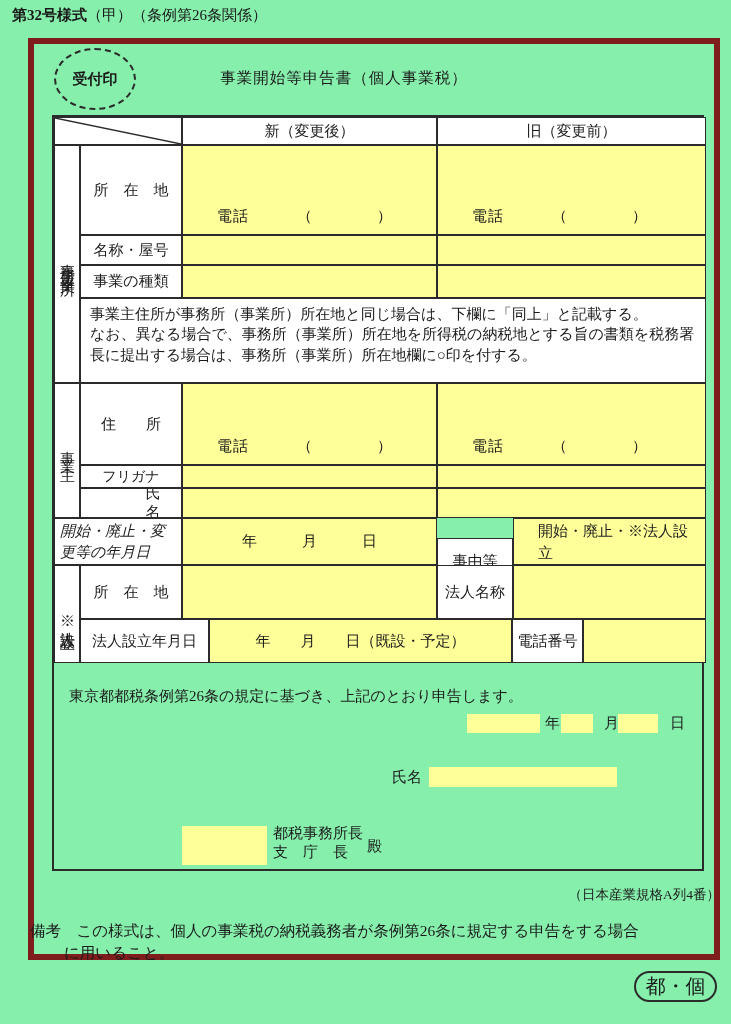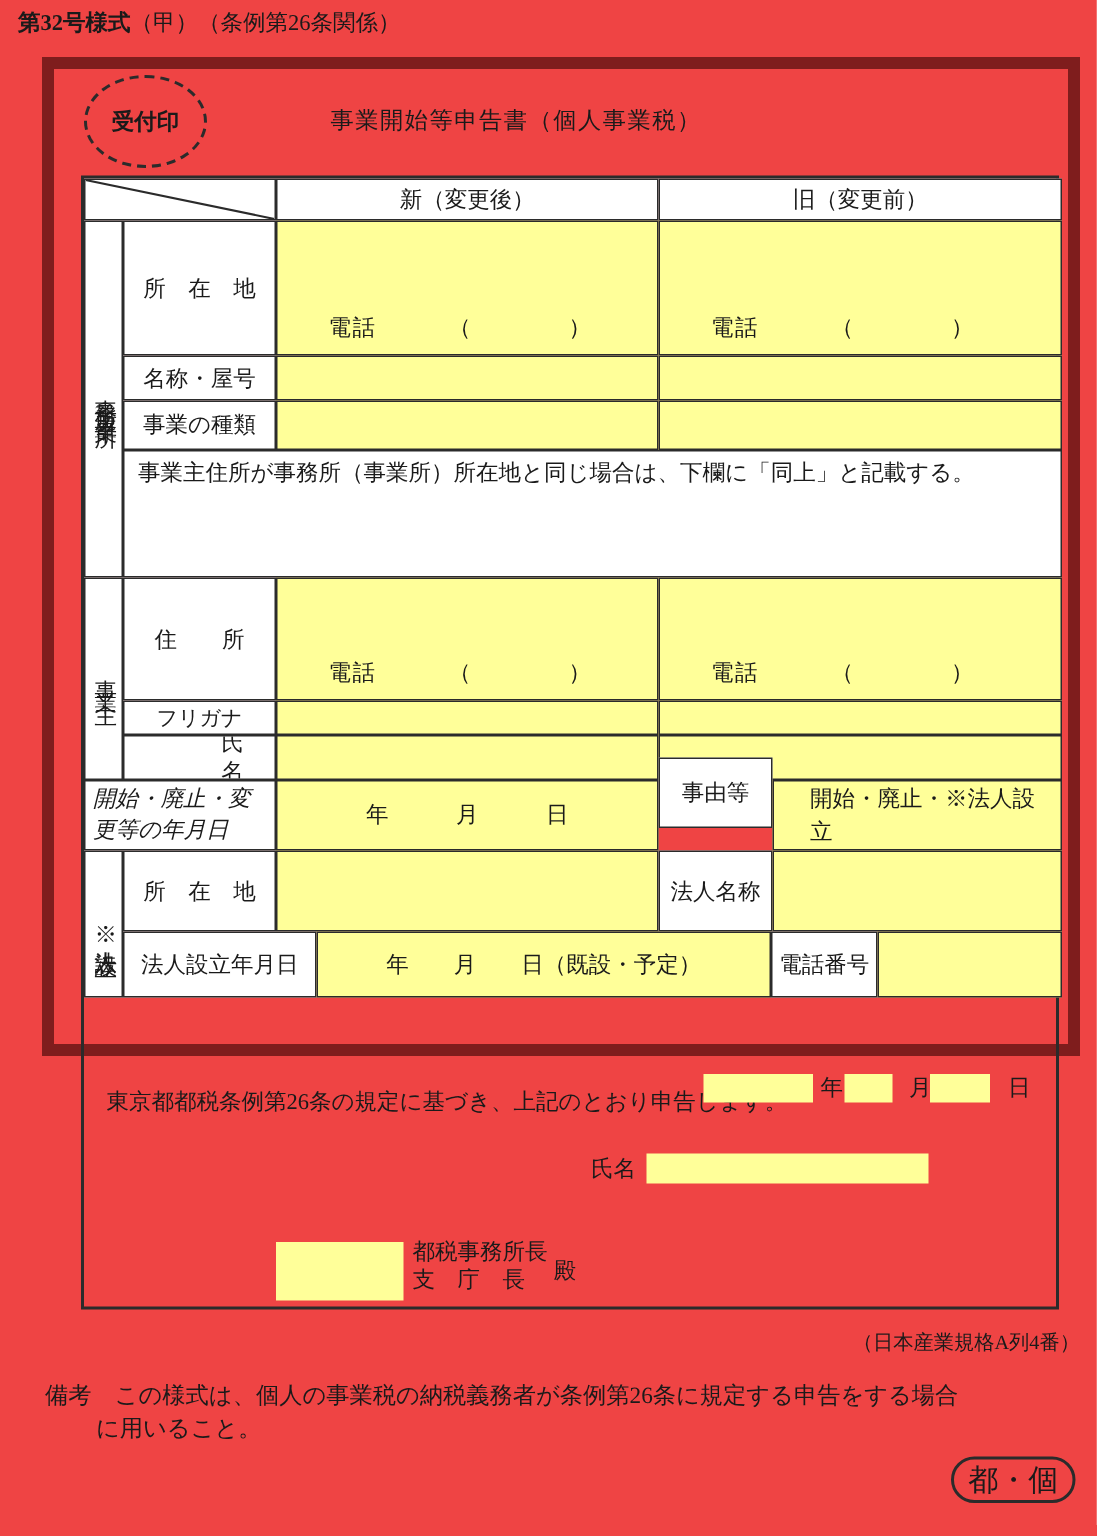--- a/index.html
+++ b/index.html
@@ -1,27 +1,27 @@
 <!DOCTYPE html>
 <html><head>
 <meta charset="utf-8">
 <style>
   * { margin:0; padding:0; box-sizing:border-box; }
   body {
     font-family: "Liberation Serif", "DejaVu Serif", serif;
     background:#ffffff; color:#1a1a1a;
     width:731px; height:1024px; position:relative;
   }
-  .page { position:relative; width:731px; height:1024px; background:#ef4444; overflow:hidden; }
+  .page { position:relative; width:731px; height:1024px; background:#86efac; overflow:hidden; }
 
   .form-number-line { position:absolute; left:12px; top:6px; font-size:15px; }
   .form-number-line b { font-weight:bold; }
 
-  .outer-box { position:absolute; left:28px; top:38px; width:692px; height:666px;
-    border:8px solid #7f1d1d; }
+  .outer-box { position:absolute; left:28px; top:38px; width:692px; height:922px;
+    border:6px solid #7f1d1d; }
 
   .stamp-circle { position:absolute; left:20px; top:4px; width:82px; height:62px;
     border:2px dashed #2b2b2b; border-radius:50%;
     display:flex; align-items:center; justify-content:center;
     font-size:15px; font-weight:bold; }
 
   .form-title { position:absolute; left:0; right:60px; top:24px; text-align:center;
     font-size:15.5px; letter-spacing:1px; }
 
   .inner-box { position:absolute; left:18px; top:71px; width:652px; height:756px;
@@ -94,20 +94,21 @@
       <div class="cell" style="left:26px;top:118px;width:102px;height:30px;">名称・屋号</div>
       <div class="cell yellow" style="left:128px;top:118px;width:255px;height:30px;"></div>
       <div class="cell yellow" style="left:383px;top:118px;width:269px;height:30px;"></div>
 
       <div class="cell" style="left:26px;top:148px;width:102px;height:33px;">事業の種類</div>
       <div class="cell yellow" style="left:128px;top:148px;width:255px;height:33px;"></div>
       <div class="cell yellow" style="left:383px;top:148px;width:269px;height:33px;"></div>
 
       <div class="cell note" style="left:26px;top:181px;width:626px;height:85px;">
         <div>事業主住所が事務所（事業所）所在地と同じ場合は、下欄に「同上」と記載する。</div>
+        <div>なお、異なる場合で、事務所（事業所）所在地を所得税の納税地とする旨の書類を税務署長に提出する場合は、事務所（事業所）所在地欄に○印を付する。</div>
       </div>
 
       <div class="cell vtext" style="left:0;top:266px;width:26px;height:135px;letter-spacing:8px;">事業主</div>
 
       <div class="cell" style="left:26px;top:266px;width:102px;height:82px;">住　　所</div>
       <div class="cell yellow" style="left:128px;top:266px;width:255px;height:82px;">
         <span class="phone-line">電話　　　（　　　　）</span>
       </div>
       <div class="cell yellow" style="left:383px;top:266px;width:269px;height:82px;">
         <span class="phone-line">電話　　　（　　　　）</span>
@@ -118,41 +119,41 @@
       <div class="cell yellow" style="left:383px;top:348px;width:269px;height:23px;"></div>
 
       <div class="cell" style="left:26px;top:371px;width:102px;height:30px;padding-left:44px;">氏　　名</div>
       <div class="cell yellow" style="left:128px;top:371px;width:255px;height:30px;"></div>
       <div class="cell yellow" style="left:383px;top:371px;width:269px;height:30px;"></div>
 
       <div class="cell left" style="left:0;top:401px;width:128px;height:47px;padding:2px 5px;line-height:1.35;">開始・廃止・変更等の年月日</div>
       <div class="cell yellow" style="left:128px;top:401px;width:255px;height:47px;">
         <span>年　　　月　　　日</span>
       </div>
-      <div class="cell" style="left:383px;top:386px;width:76px;height:47px;">事由等</div>
+      <div class="cell" style="left:383px;top:421px;width:76px;height:47px;">事由等</div>
       <div class="cell yellow twolines" style="left:459px;top:401px;width:193px;height:47px;padding-left:24px;">
         <div>開始・廃止・※法人設立</div>
         <div>その他(　　　　　　)</div>
       </div>
 
       <div class="cell vtext" style="left:0;top:448px;width:26px;height:98px;letter-spacing:1px;">※法人設立</div>
 
       <div class="cell" style="left:26px;top:448px;width:102px;height:54px;">所　在　地</div>
       <div class="cell yellow" style="left:128px;top:448px;width:255px;height:54px;"></div>
       <div class="cell" style="left:383px;top:448px;width:76px;height:54px;">法人名称</div>
       <div class="cell yellow" style="left:459px;top:448px;width:193px;height:54px;"></div>
 
       <div class="cell" style="left:26px;top:502px;width:129px;height:44px;">法人設立年月日</div>
       <div class="cell yellow" style="left:155px;top:502px;width:303px;height:44px;text-align:center;">
         <span>年　　月　　日（既設・予定）</span>
       </div>
       <div class="cell" style="left:458px;top:502px;width:71px;height:44px;">電話番号</div>
       <div class="cell yellow" style="left:529px;top:502px;width:123px;height:44px;"></div>
 
-      <div class="free-text" style="left:15px;top:570px;margin-top:36px;">東京都都税条例第26条の規定に基づき、上記のとおり申告します。</div>
+      <div class="free-text" style="left:15px;top:570px;">東京都都税条例第26条の規定に基づき、上記のとおり申告します。</div>
 
       <div class="ybox" style="left:413px;top:597px;width:73px;height:19px;"></div>
       <div class="free-text" style="left:491px;top:597px;">年</div>
       <div class="ybox" style="left:507px;top:597px;width:32px;height:19px;"></div>
       <div class="free-text" style="left:550px;top:597px;">月</div>
       <div class="ybox" style="left:564px;top:597px;width:40px;height:19px;"></div>
       <div class="free-text" style="left:616px;top:597px;">日</div>
 
       <div class="free-text" style="left:338px;top:651px;">氏名</div>
       <div class="ybox" style="left:375px;top:650px;width:188px;height:20px;"></div>

